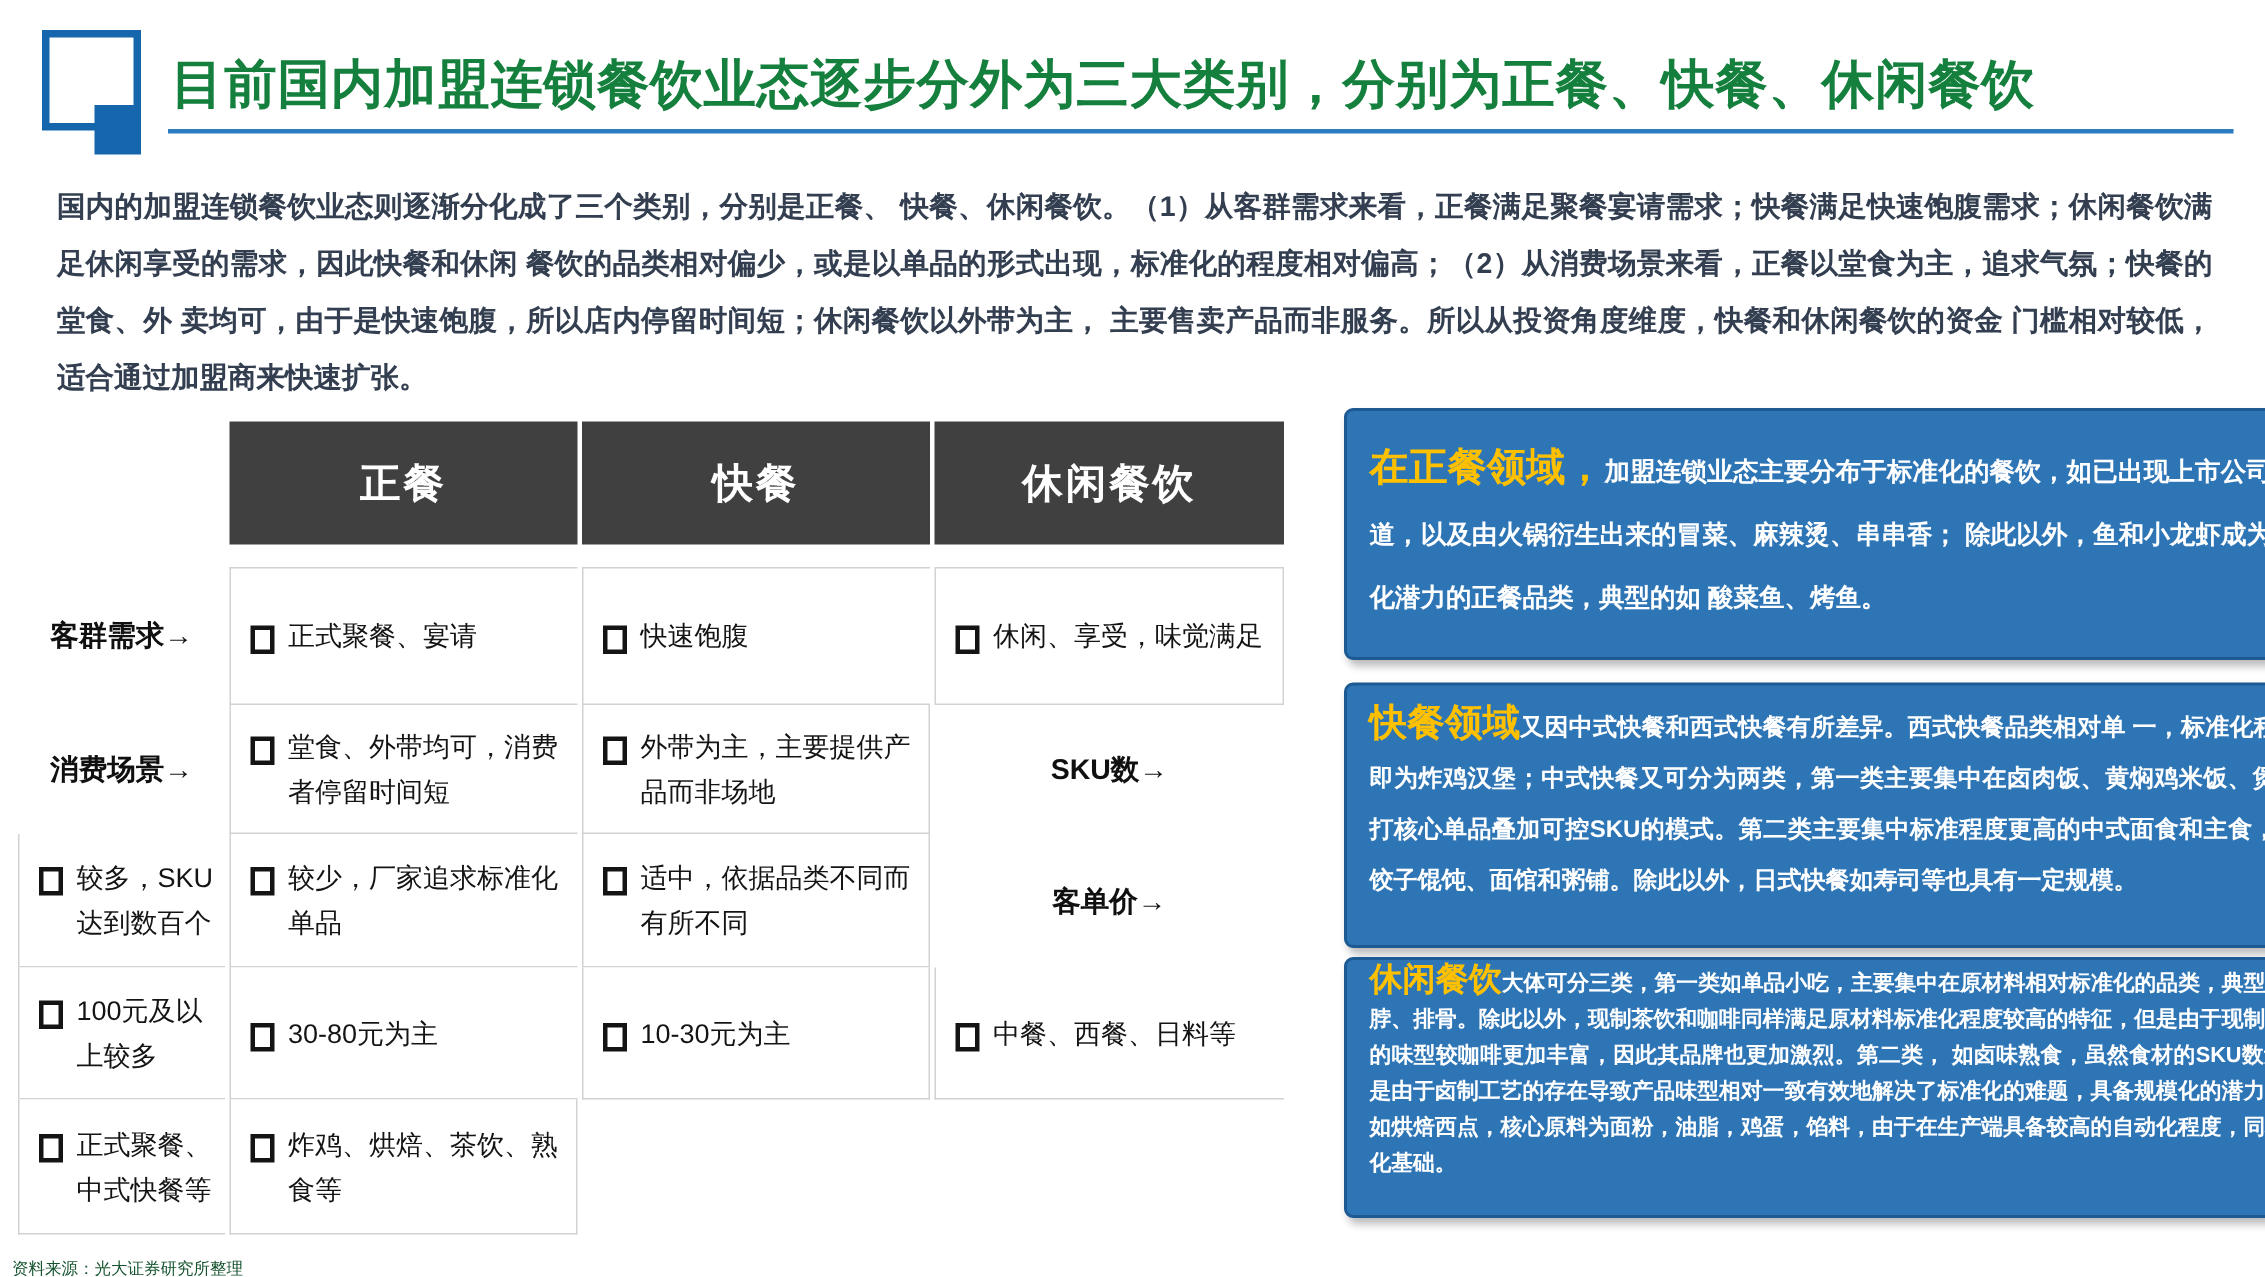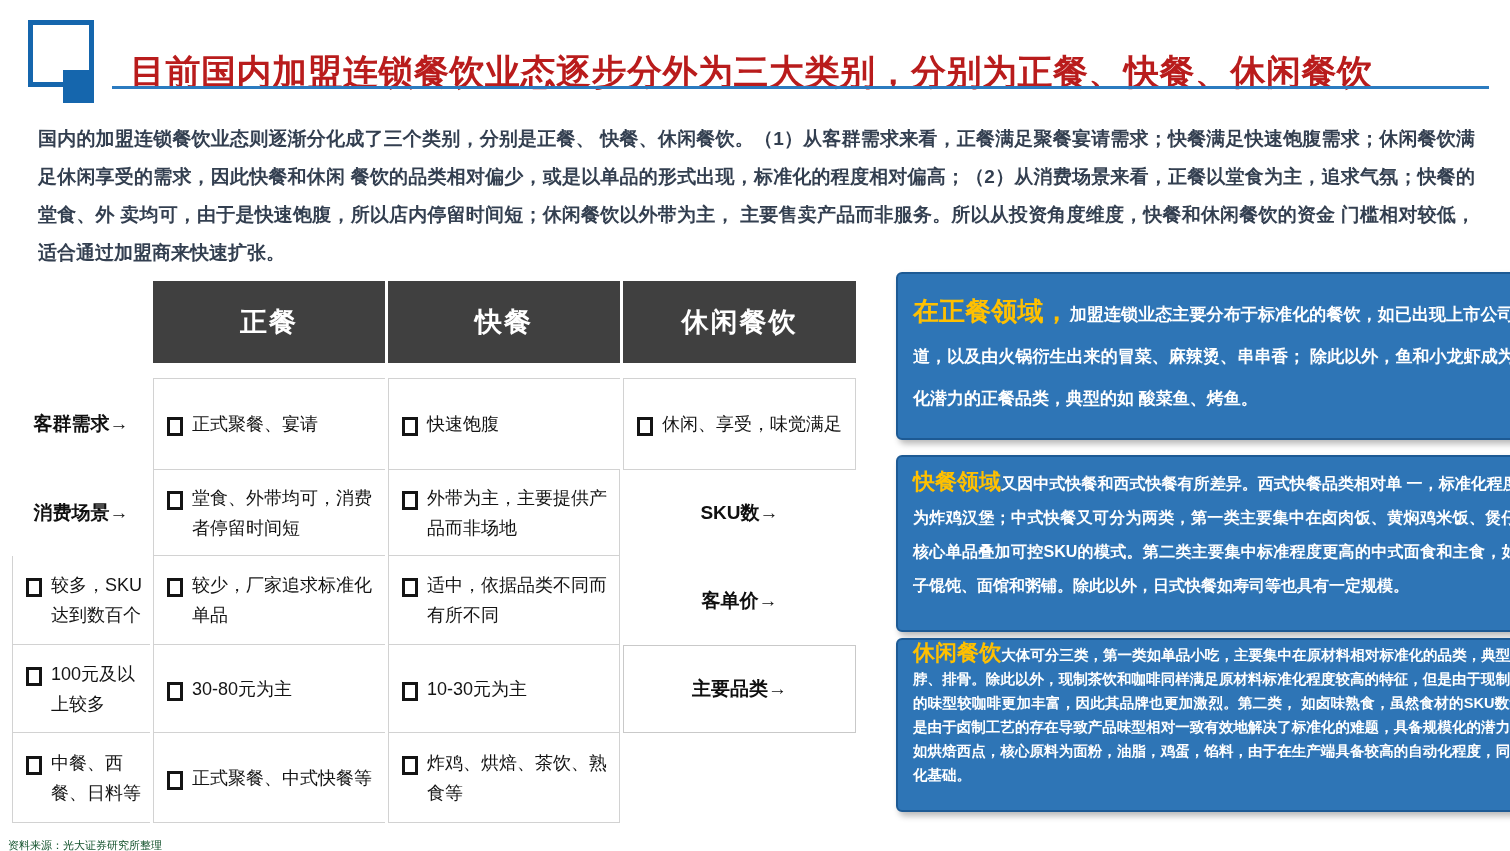--- a/index.html
+++ b/index.html
@@ -2,22 +2,22 @@
 <html><head>
 <meta charset="utf-8">
 <style>
   html,body{margin:0;padding:0;background:#fff;}
   .slide{position:relative;width:1510px;height:851px;background:#ffffff;overflow:hidden;
          font-family:"Liberation Sans",sans-serif;}
 
   
   .logo-outline{position:absolute;left:28px;top:20px;width:56px;height:57px;border:5px solid #1566AD;background:#fff;}
   .logo-solid{position:absolute;left:63px;top:70px;width:31px;height:33px;background:#1566AD;}
-  .page-title{position:absolute;left:114px;top:33px;margin:16px;font-size:35px;font-weight:bold;
-              color:#b91c1c;white-space:nowrap;letter-spacing:0.5px;}
+  .page-title{position:absolute;left:114px;top:33px;margin:0;font-size:35px;font-weight:bold;
+              color:#15803d;white-space:nowrap;letter-spacing:0.5px;}
   .title-rule{position:absolute;left:112px;top:86px;width:1377px;height:3px;background:#2B7BC0;}
 
   
   .intro{position:absolute;left:38px;top:120px;width:1437px;margin:0;font-size:19px;font-weight:bold;
          color:#333F50;line-height:38px;text-align:justify;}
 
   
   .table-wrap{position:absolute;left:12px;top:281px;width:844px;}
   .thead{display:grid;grid-template-columns:138px 232px 232px 233px;column-gap:3px;height:82px;margin-bottom:2px;}
   .th{background:#404040;color:#fff;display:flex;align-items:center;justify-content:center;
@@ -38,21 +38,21 @@
   .panel{position:absolute;left:896px;width:704px;background:#2E75B6;border:2px solid #1D5A94;
          border-radius:6px;box-shadow:3px 4px 6px rgba(0,0,0,0.28);box-sizing:border-box;
          color:#ffffff;font-weight:bold;overflow:hidden;}
   .panel p{margin:0;text-align:justify;}
   .panel-lead{color:#FFC000;font-weight:bold;}
   .panel-1{top:272px;height:168px;padding:16px 15px 0 15px;}
   .panel-1 p{font-size:17px;line-height:42px;}
   .panel-1 .panel-lead{font-size:26px;}
   .panel-2{top:455px;height:177px;padding:8px 15px 0 15px;}
   .panel-2 p{font-size:16px;line-height:34px;}
-  .panel-2 .panel-lead{font-size:22px;}
+  .panel-2 .panel-lead{font-size:25px;}
   .panel-3{top:638px;height:174px;padding:1px 15px 0 15px;}
   .panel-3 p{font-size:14.5px;line-height:24px;}
   .panel-3 .panel-lead{font-size:22px;}
 
   
   .source{position:absolute;left:8px;top:838px;font-size:11px;color:#14532d;}
 </style>
 </head>
 <body>
 
@@ -141,21 +141,20 @@
             <span class="ct">30-80元为主</span>
           </div>
         </div>
       <div class="c right">
           <div class="ci">
             <span class="bullet"></span>
             <span class="ct">10-30元为主</span>
           </div>
         </div>
 
-      <div class="lbl boxed">主要品类→</div>
       <div class="c">
           <div class="ci">
             <span class="bullet"></span>
             <span class="ct">中餐、西餐、日料等</span>
           </div>
         </div>
       <div class="c">
           <div class="ci">
             <span class="bullet"></span>
             <span class="ct">正式聚餐、中式快餐等</span>

